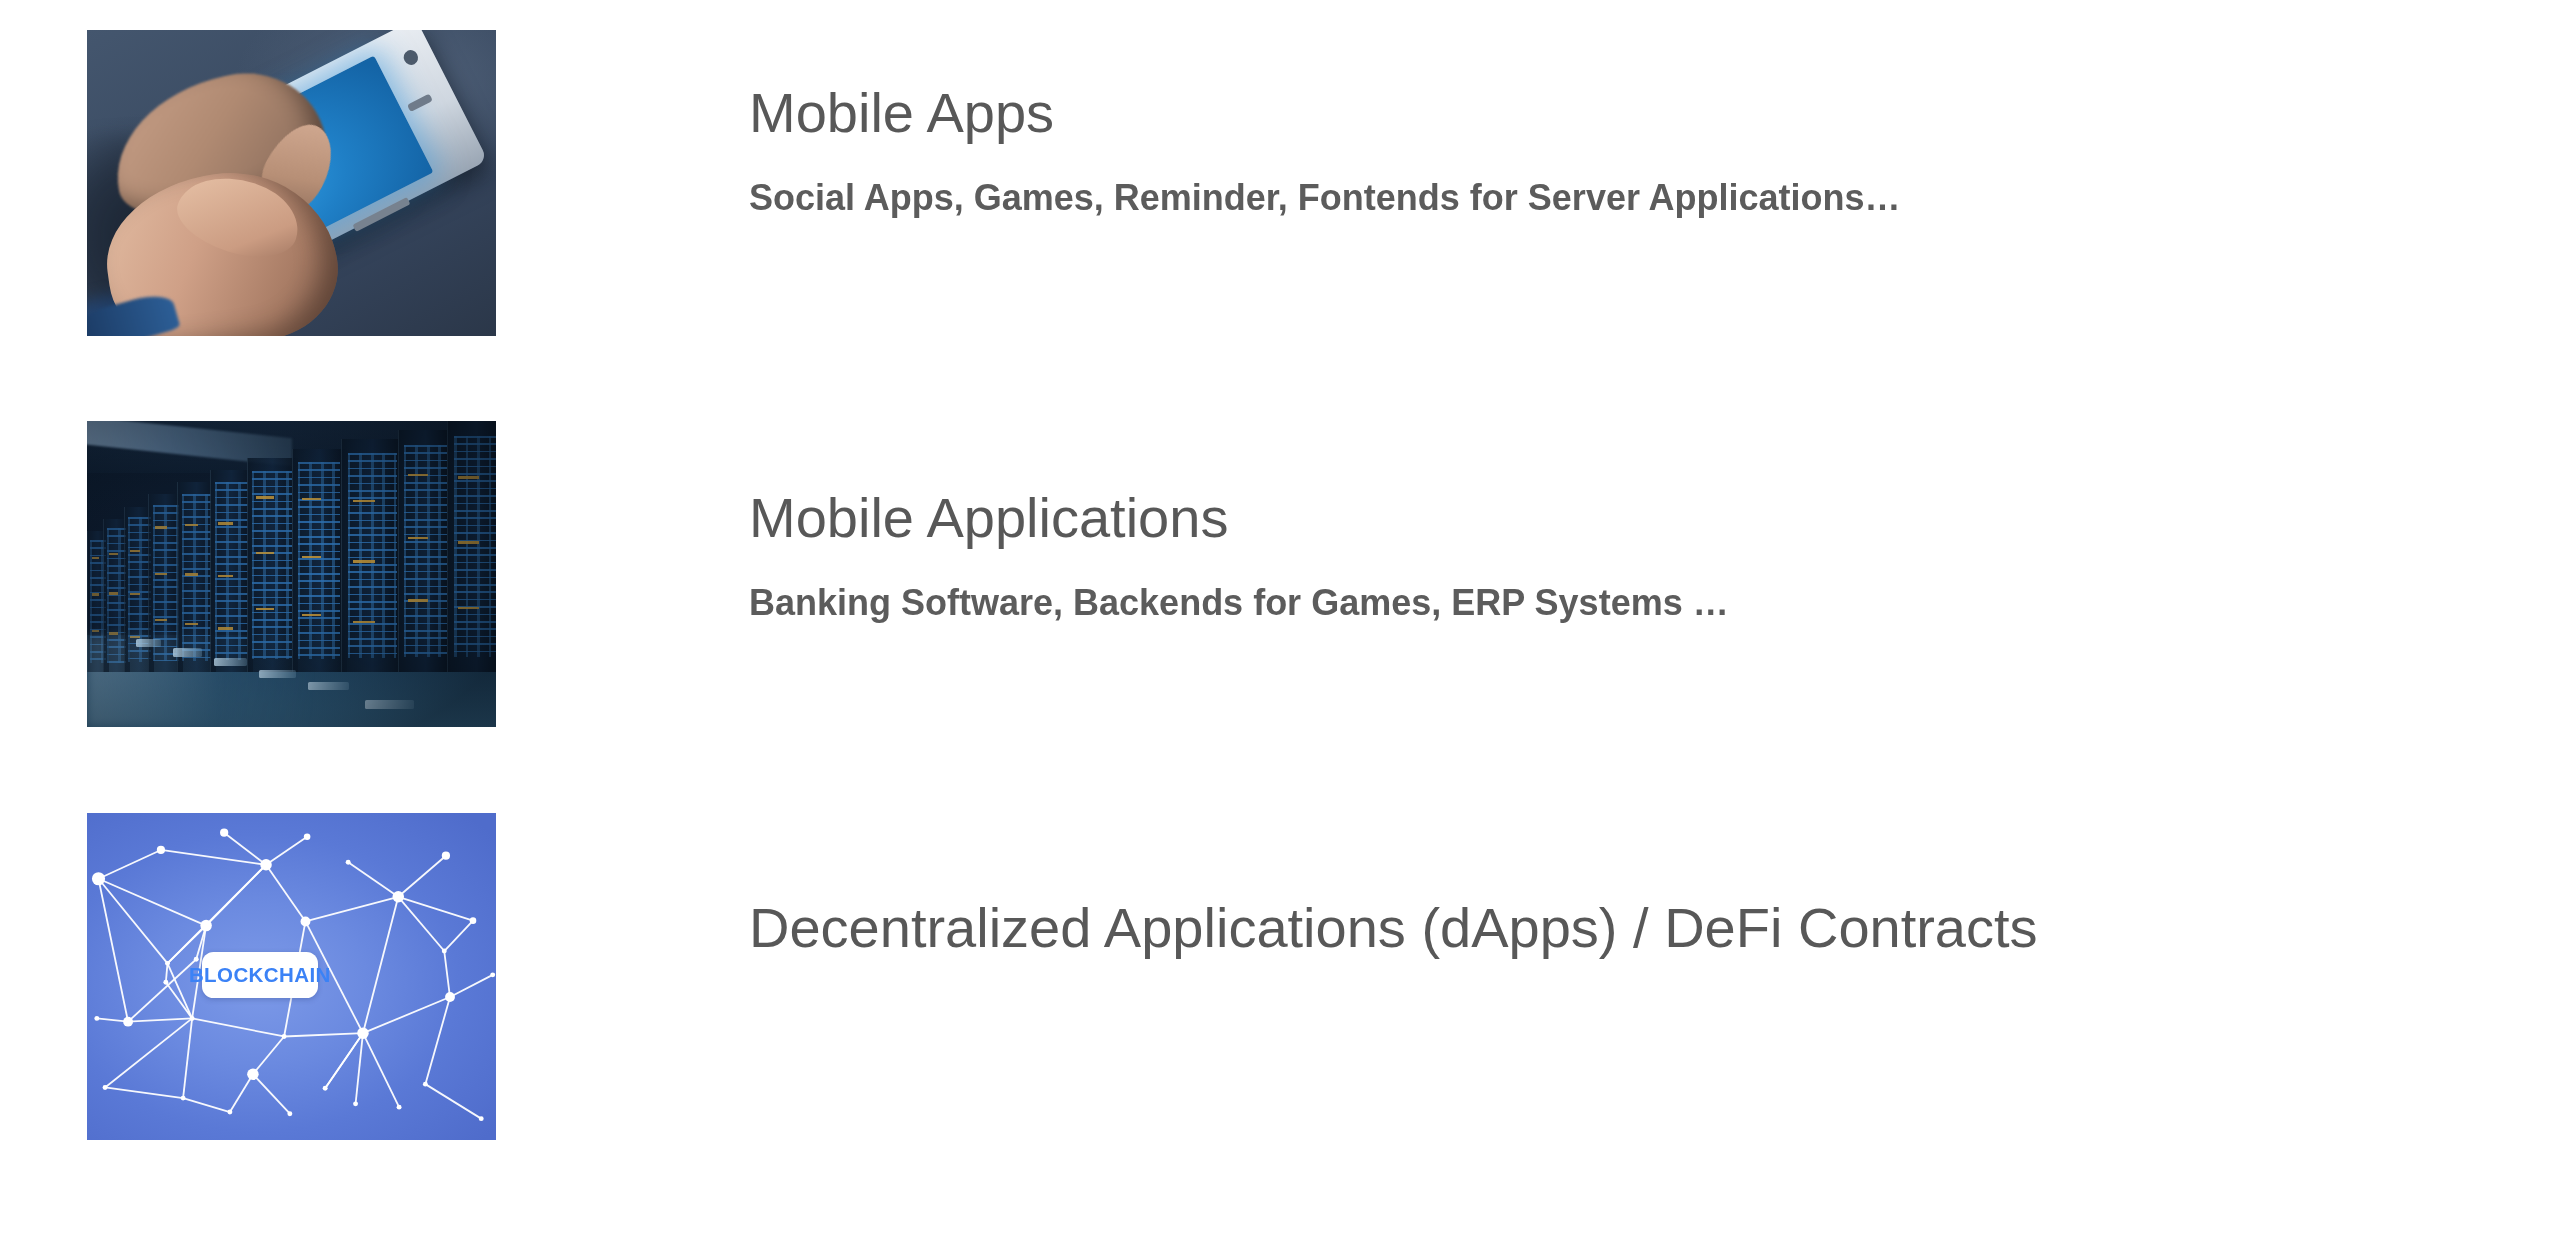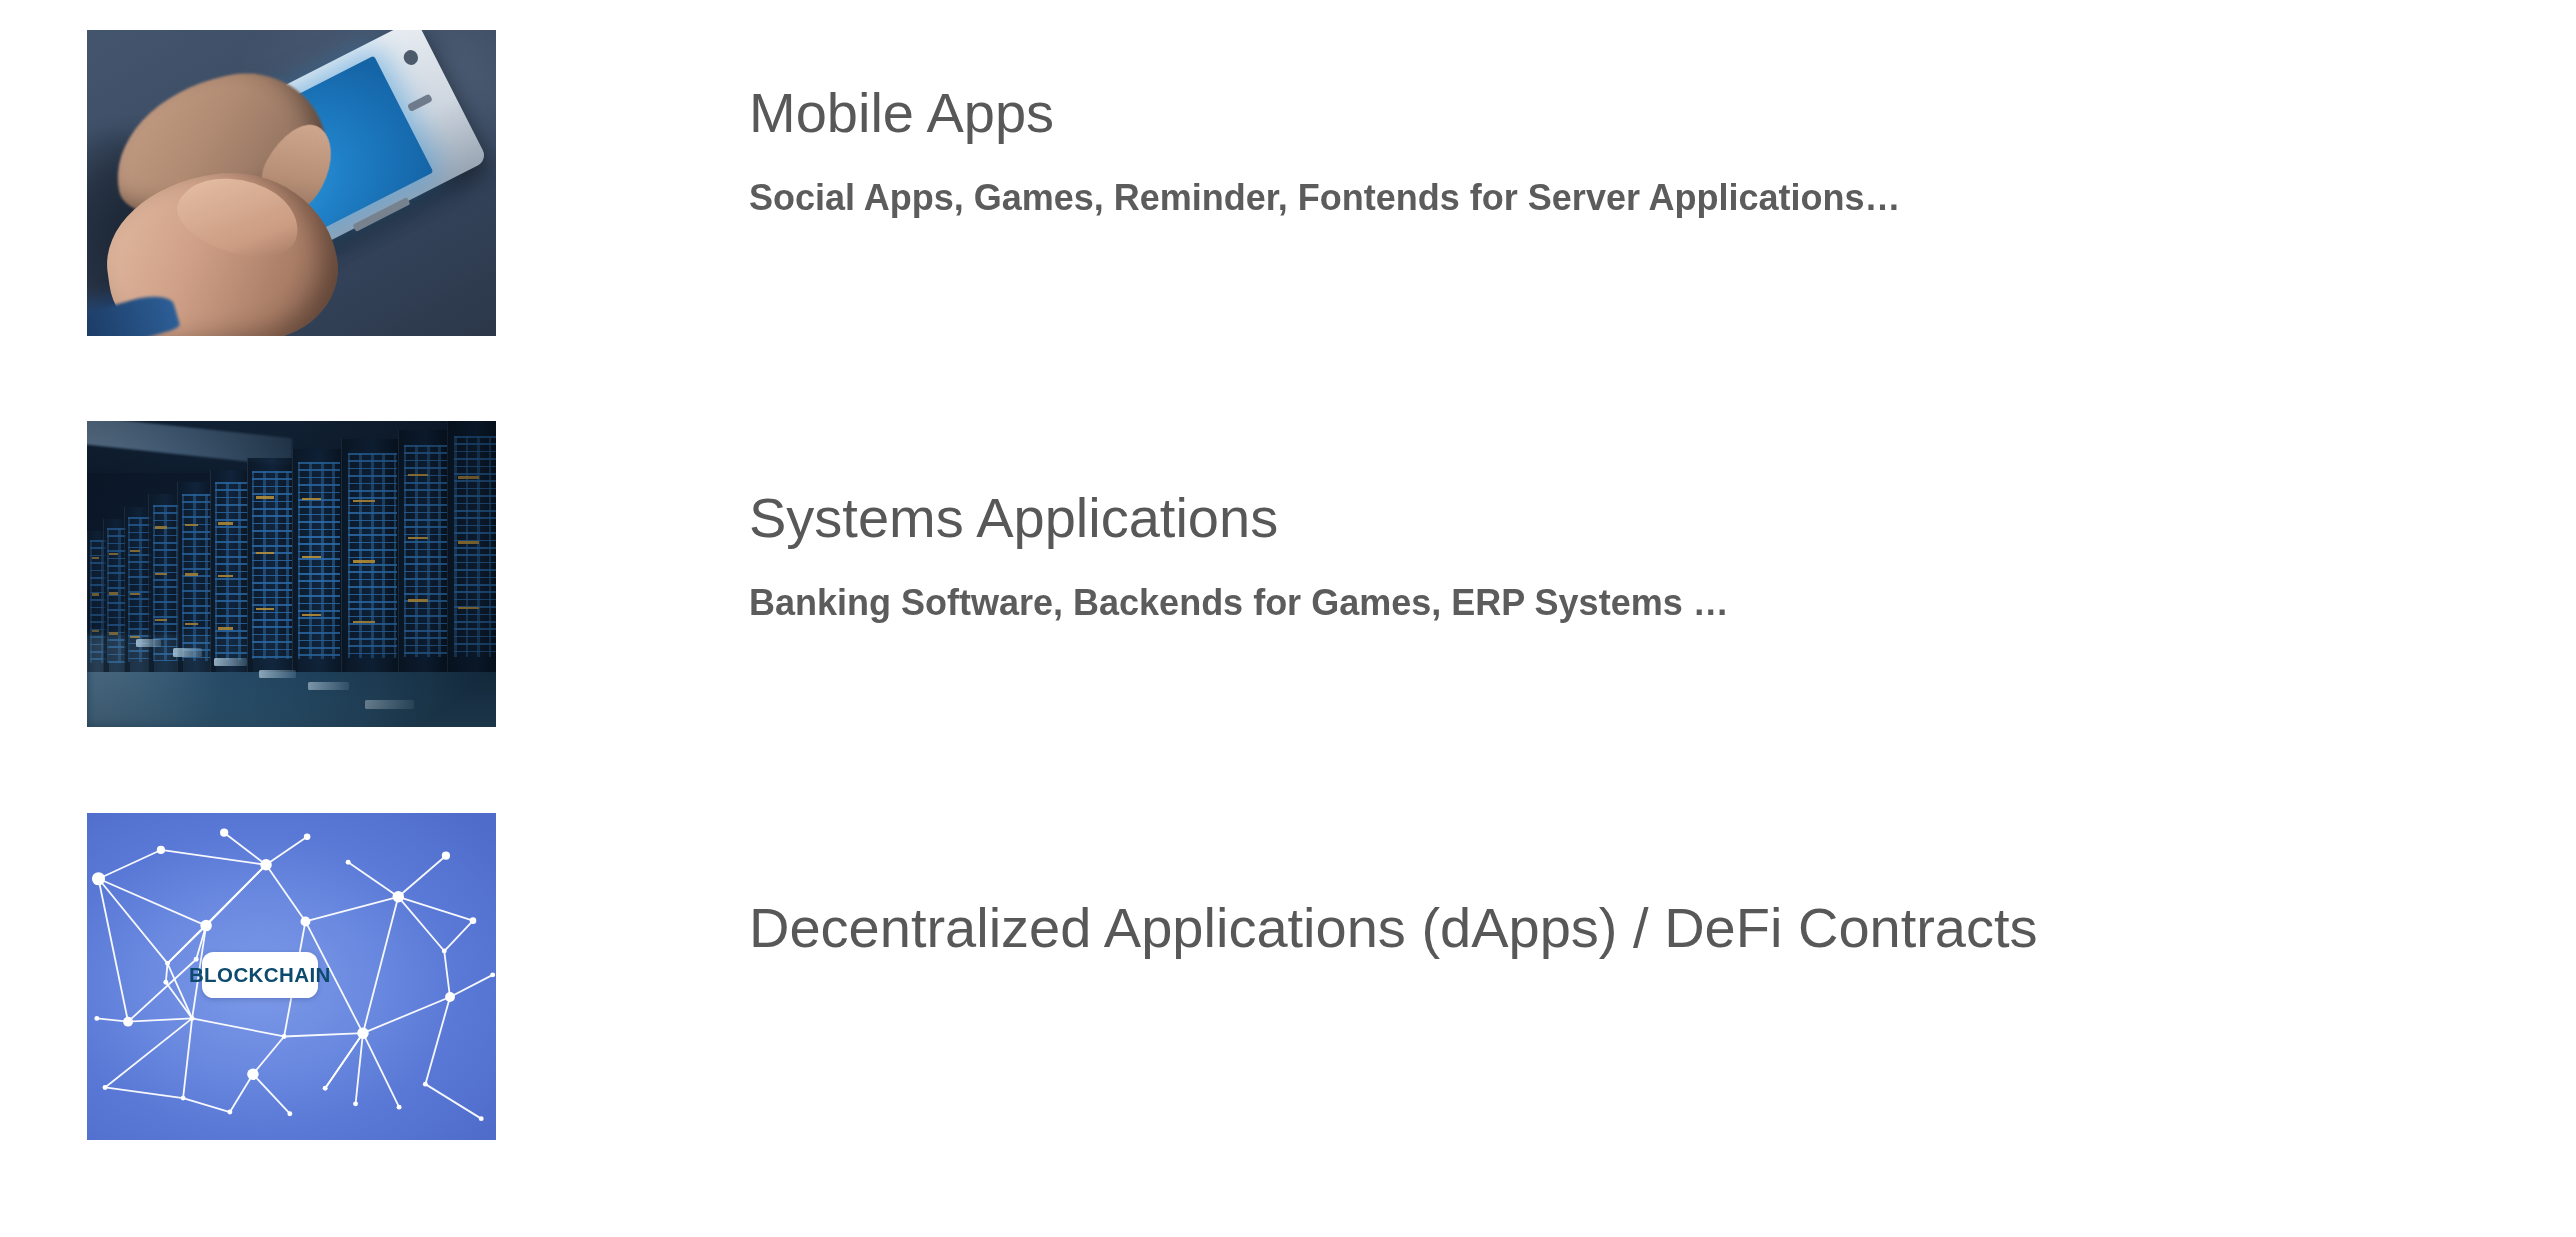--- a/index.html
+++ b/index.html
@@ -305,21 +305,21 @@
     width: 28.5%;
     height: 14%;
     background: #ffffff;
     border-radius: 11.5px;
     display: flex;
     align-items: center;
     justify-content: center;
     box-shadow: 0 1.6px 5px rgba(30,50,120,0.25);
   }
   .chain-label-text {
-    color: #0c4a6e;
+    color: #3b82f6;
     font-family: "Liberation Sans", sans-serif;
     font-weight: bold;
     font-size: 20.5px;
     letter-spacing: 0.4px;
     white-space: nowrap;
   }
 </style>
 </head>
 <body>
 
@@ -429,21 +429,21 @@
             <div class="sv-tile" style="left: 21%; bottom: 23%; width: 7%;"></div>
             <div class="sv-tile" style="left: 31%; bottom: 20%; width: 8%;"></div>
             <div class="sv-tile" style="left: 42%; bottom: 16%; width: 9%;"></div>
             <div class="sv-tile" style="left: 54%; bottom: 12%; width: 10%;"></div>
             <div class="sv-tile" style="left: 68%; bottom: 6%; width: 12%;"></div>
           </div>
         <div class="sv-vignette"></div>
       </div>
     </div>
     <div class="text-col">
-      <div class="title">Systems Applications</div>
+      <div class="title">Mobile Applications</div>
       <div class="subtitle">Banking Software, Backends for Games, ERP Systems …</div>
     </div>
   </div>
 
   <div class="row" id="row-dapps">
     <div class="thumb">
       <div class="img-chain">
         <svg viewBox="0 0 498 398" preserveAspectRatio="none">
           <g id="chain-edges">
               <line x1="14" y1="80" x2="90" y2="45" class="chain-edge"></line>

